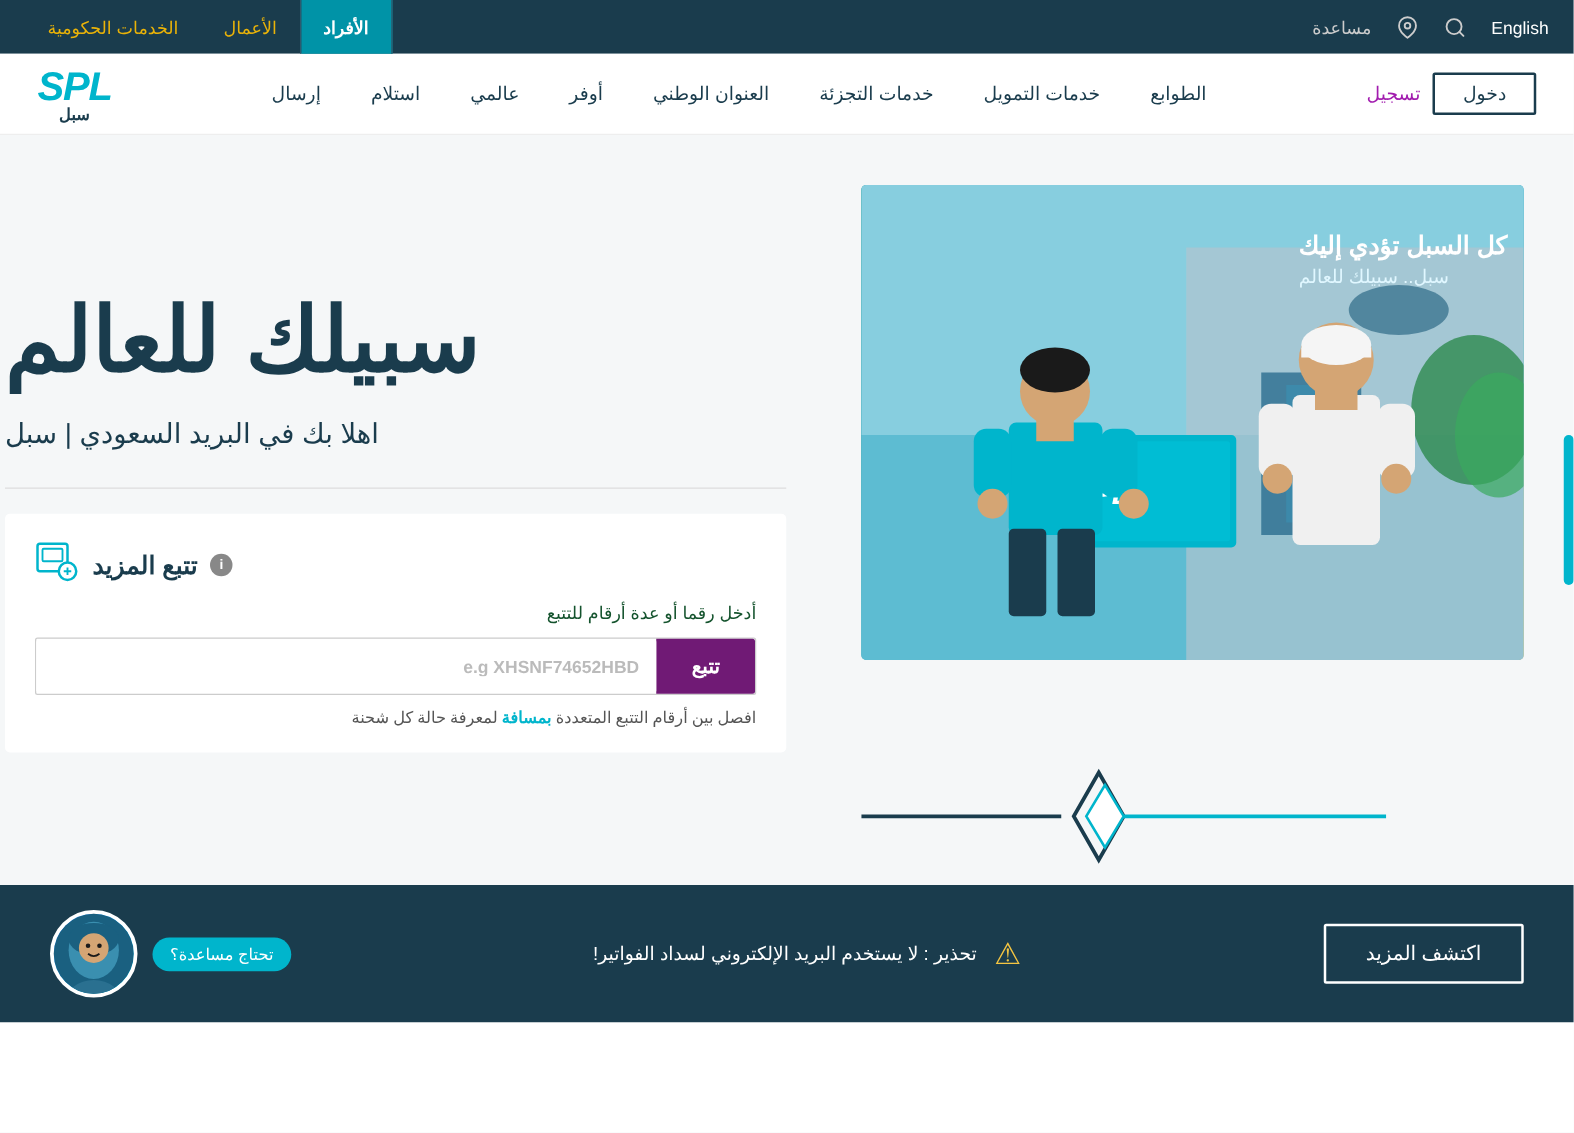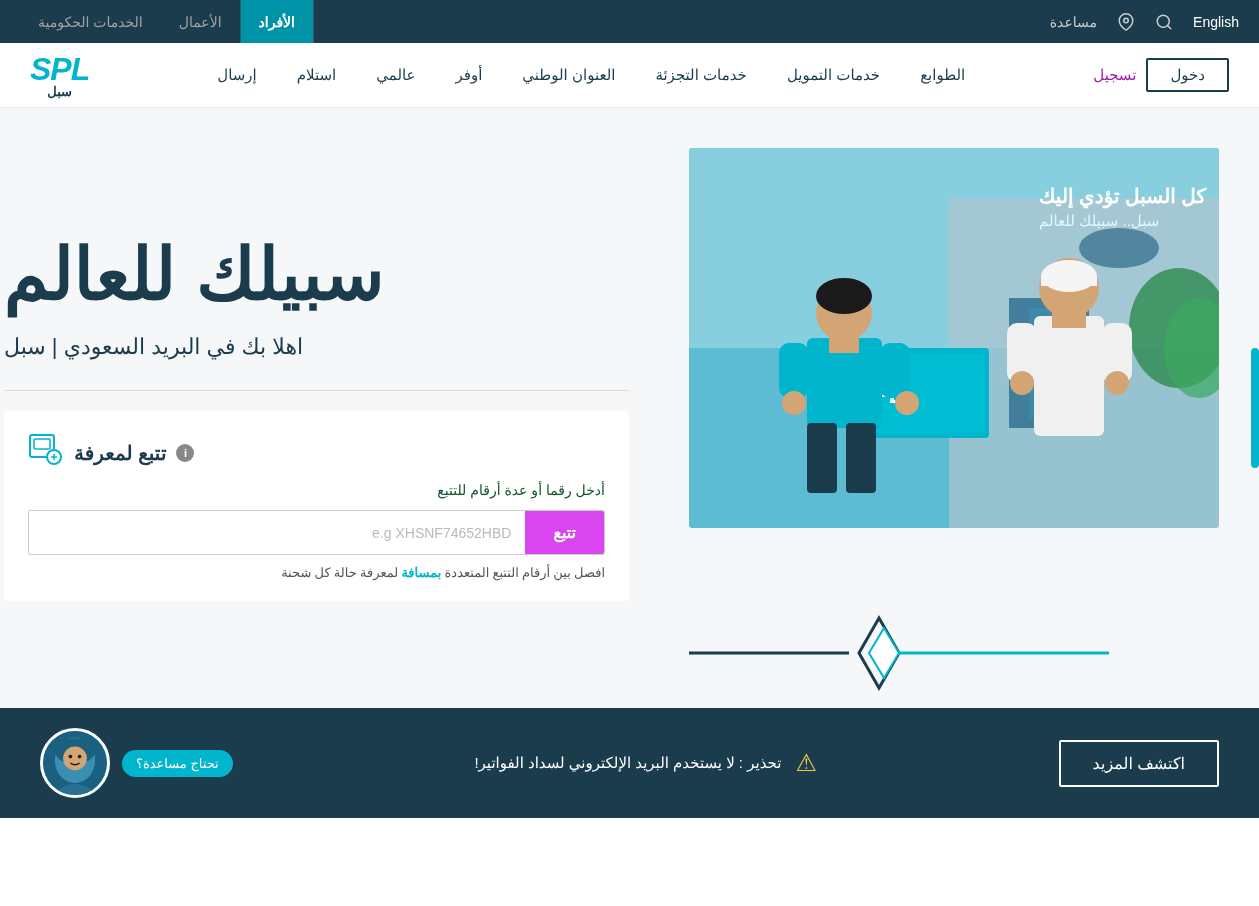--- a/index.html
+++ b/index.html
@@ -13,21 +13,21 @@
       align-items: center;
       justify-content: space-between;
       padding: 0 20px;
     }
     .top-bar-right {
       display: flex;
       align-items: center;
       gap: 0;
     }
     .top-bar-right .nav-item {
-      color: #a3a3a3;
+      color: #eab308;
       font-size: 14px;
       padding: 0 18px;
       height: 43px;
       display: flex;
       align-items: center;
       cursor: pointer;
       border-right: 1px solid #2e5a6e;
     }
     .top-bar-left {
       display: flex;
@@ -218,26 +218,27 @@
     }
     .track-input {
       flex: 1;
       border: none;
       outline: none;
       padding: 12px 14px;
       font-size: 14px;
       text-align: right;
       direction: ltr;
       color: #aaa;
+      font-weight: bold;
     }
     .track-input::placeholder {
       color: #bbb;
     }
     .track-btn {
-      background: #d946ef;
+      background: #701a75;
       color: #fff;
       border: none;
       padding: 12px 28px;
       font-size: 16px;
       font-weight: bold;
       cursor: pointer;
       border-radius: 0 2px 2px 0;
       white-space: nowrap;
     }
     .track-hint {
@@ -475,21 +476,21 @@
   </div>
 
   <div class="hero-right">
     <h1 class="hero-title">سبيلك للعالم</h1>
     <p class="hero-subtitle">اهلا بك في البريد السعودي | سبل</p>
     <hr class="hero-divider">
 
     <div class="track-box">
       <div class="track-header">
         <span class="info-icon">i</span>
-        <span class="track-title">تتبع لمعرفة</span>
+        <span class="track-title">تتبع المزيد</span>
         <div class="track-icon">
           <svg width="36" height="36" viewBox="0 0 36 36" fill="none" xmlns="http://www.w3.org/2000/svg">
             <rect x="2" y="4" width="24" height="22" rx="2" stroke="#00b5cc" stroke-width="2" fill="none"></rect>
             <rect x="6" y="8" width="16" height="10" rx="1" stroke="#00b5cc" stroke-width="1.5" fill="none"></rect>
             <circle cx="26" cy="26" r="7" stroke="#00b5cc" stroke-width="2" fill="white"></circle>
             <line x1="23" y1="26" x2="29" y2="26" stroke="#00b5cc" stroke-width="1.5"></line>
             <line x1="26" y1="23" x2="26" y2="29" stroke="#00b5cc" stroke-width="1.5"></line>
           </svg>
         </div>
       </div>

